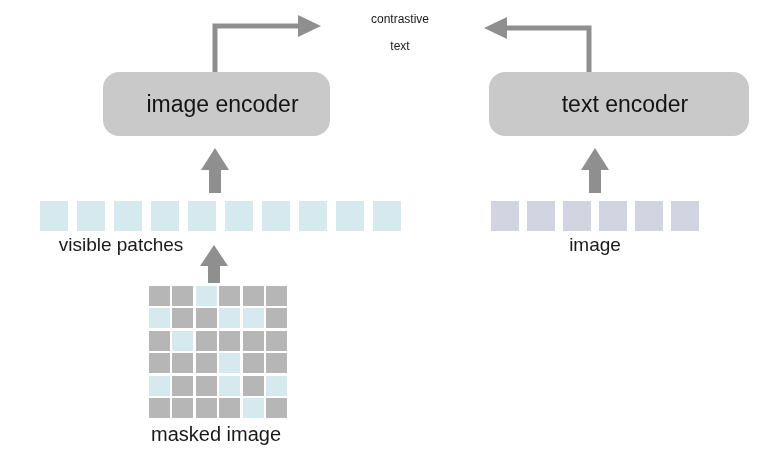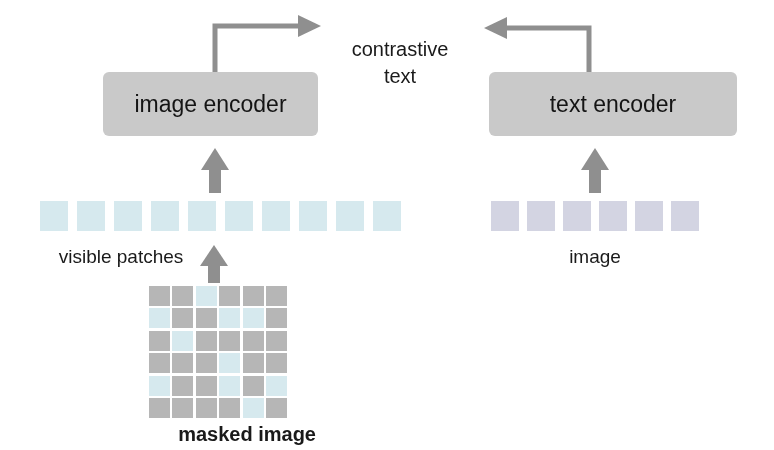--- a/index.html
+++ b/index.html
@@ -13,59 +13,59 @@
   html,body{margin:0;padding:0;background:#ffffff;}
   body{font-family:"Liberation Sans", sans-serif;color:var(--label);}
   .canvas{
     position:relative;width:774px;height:450px;background:#ffffff;overflow:hidden;
   }
   .abs{position:absolute;}
   .svg-layer{position:absolute;left:0;top:0;width:774px;height:450px;pointer-events:none;}
 
   .loss-text{
     left:330px;top:6px;width:140px;text-align:center;
-    font-size:20px;line-height:27px;color:var(--label);margin-top:30px;
+    font-size:12px;line-height:27px;color:var(--label);
   }
 
   .encoder-box{
-    height:64px;background:var(--encoder-box);border-radius:6px;
+    height:64px;background:var(--encoder-box);border-radius:16px;
     display:flex;align-items:center;justify-content:center;
-    font-size:23px;color:#141414;
+    font-size:23px;color:#141414;padding-left:12px;
   }
   .encoder-image{left:103px;top:72px;width:215px;}
   .encoder-text{left:489px;top:72px;width:248px;}
 
   .token-row{
     top:193px;height:45px;background:#ffffff;
     display:flex;align-items:center;justify-content:center;gap:9px;
   }
   .row-visible{left:35px;width:370px;}
   .row-text{left:487px;width:216px;gap:8px;}
   .token{width:28px;height:30px;}
   .token.blue{background:var(--visible);}
   .token.purple{background:var(--token-purple);}
 
   .caption{
-    top:246px;font-size:19px;text-align:center;color:var(--label);
+    top:234px;font-size:19px;text-align:center;color:var(--label);
   }
   .caption-visible{left:35px;width:172px;}
   .caption-text{left:545px;width:100px;}
 
   .mask-grid-box{
     left:143px;top:283px;width:150px;height:138px;background:#ffffff;
     display:grid;grid-template-columns:repeat(6,21px);grid-template-rows:repeat(6,20px);
     gap:2.6px;justify-content:center;align-content:center;
   }
   .cell{width:21px;height:20px;}
   .cell.masked{background:var(--masked);}
   .cell.visible{background:var(--visible);}
 
   .caption-masked{
-    left:116px;top:423px;width:200px;text-align:right;
-    font-size:20px;font-weight:700;color:var(--label);
+    left:116px;top:423px;width:200px;text-align:center;
+    font-size:20px;font-weight:400;color:var(--label);
   }
 </style>
 </head>
 <body>
 
 <div class="canvas">
 
   <svg class="svg-layer" viewBox="0 0 774 450" xmlns="http://www.w3.org/2000/svg">
 
     <g>

